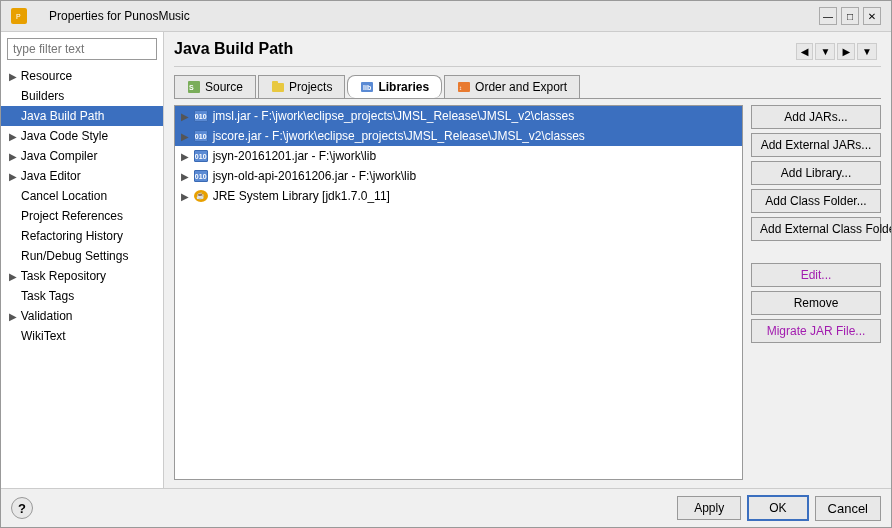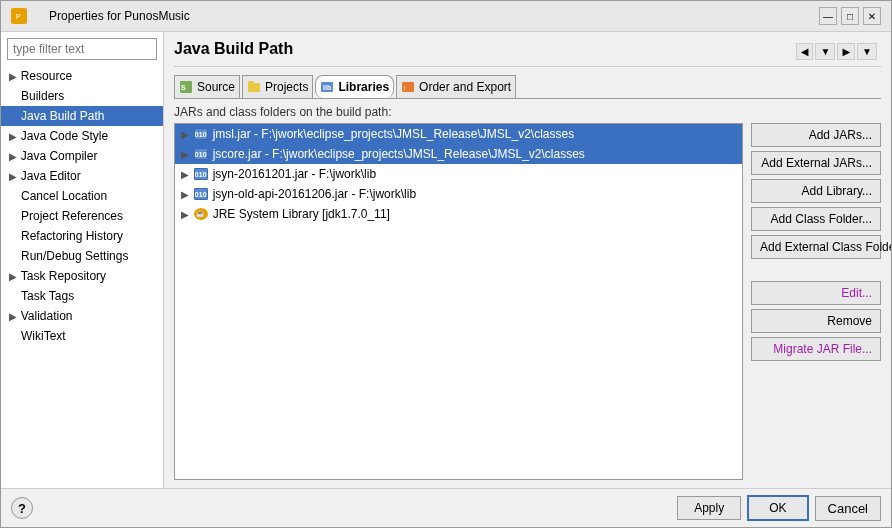--- a/index.html
+++ b/index.html
@@ -110,21 +110,21 @@
       border-bottom: 1px solid #ccc;
     }
     
     .tabs-bar {
       display: flex;
       gap: 0;
       border-bottom: 1px solid #999;
       margin-bottom: 6px;
     }
     .tab {
-      padding: 4px 4px;
+      padding: 4px 12px;
       border: 1px solid #999;
       border-bottom: none;
       background: #e8e8e8;
       cursor: pointer;
       font-size: 12px;
       display: flex;
       align-items: center;
       gap: 4px;
       margin-right: 2px;
       justify-content: space-between;
@@ -208,21 +208,21 @@
       flex-direction: column;
       gap: 4px;
       width: 130px;
     }
     .btn {
       padding: 4px 8px;
       border: 1px solid #999;
       background: #e8e8e8;
       cursor: pointer;
       font-size: 12px;
-      text-align: right;
+      text-align: center;
       white-space: nowrap;
     }
     .btn:disabled, .btn.disabled {
       color: #a21caf;
       cursor: default;
     }
     .btn.spacer-top { margin-top: 8px; }
     
     .bottom-bar {
       border-top: 1px solid #ccc;
@@ -405,21 +405,20 @@
           <span class="tab-icon">
             <svg width="14" height="14" viewBox="0 0 14 14">
                 <rect x="1" y="2" width="12" height="10" fill="#e87a30" rx="1"></rect>
                 <text x="2" y="10" font-size="6" fill="white">↕</text>
               </svg>
           </span>
           <span>Order and Export</span>
         </div>
       </div>
 
-      <div class="section-label">JARs and class folders on the build path:</div>
 
       <div class="content-area">
         <div class="jar-list" id="jar-list">
             <div class="jar-item selected">
               <span class="jar-arrow">▶</span>
               <span class="jar-icon">
                 <div class="jar-icon-inner">010</div>
               </span>
               <span>jmsl.jar - F:\jwork\eclipse_projects\JMSL_Release\JMSL_v2\classes</span>
             </div>

